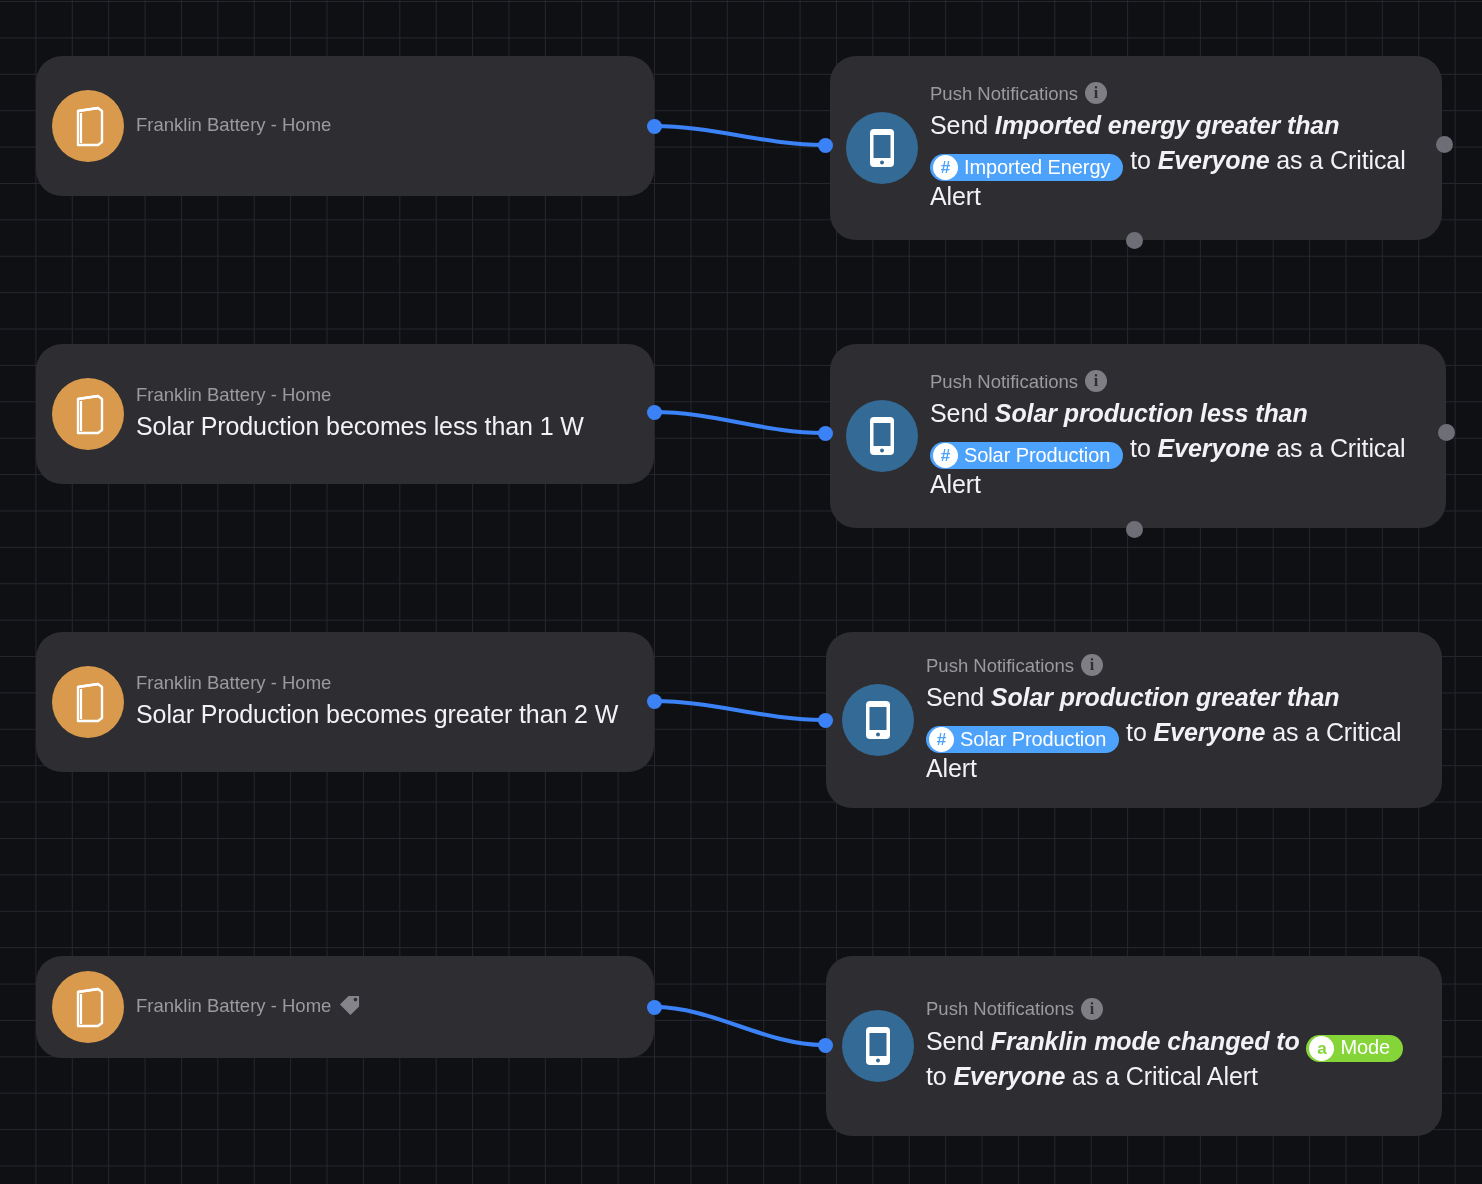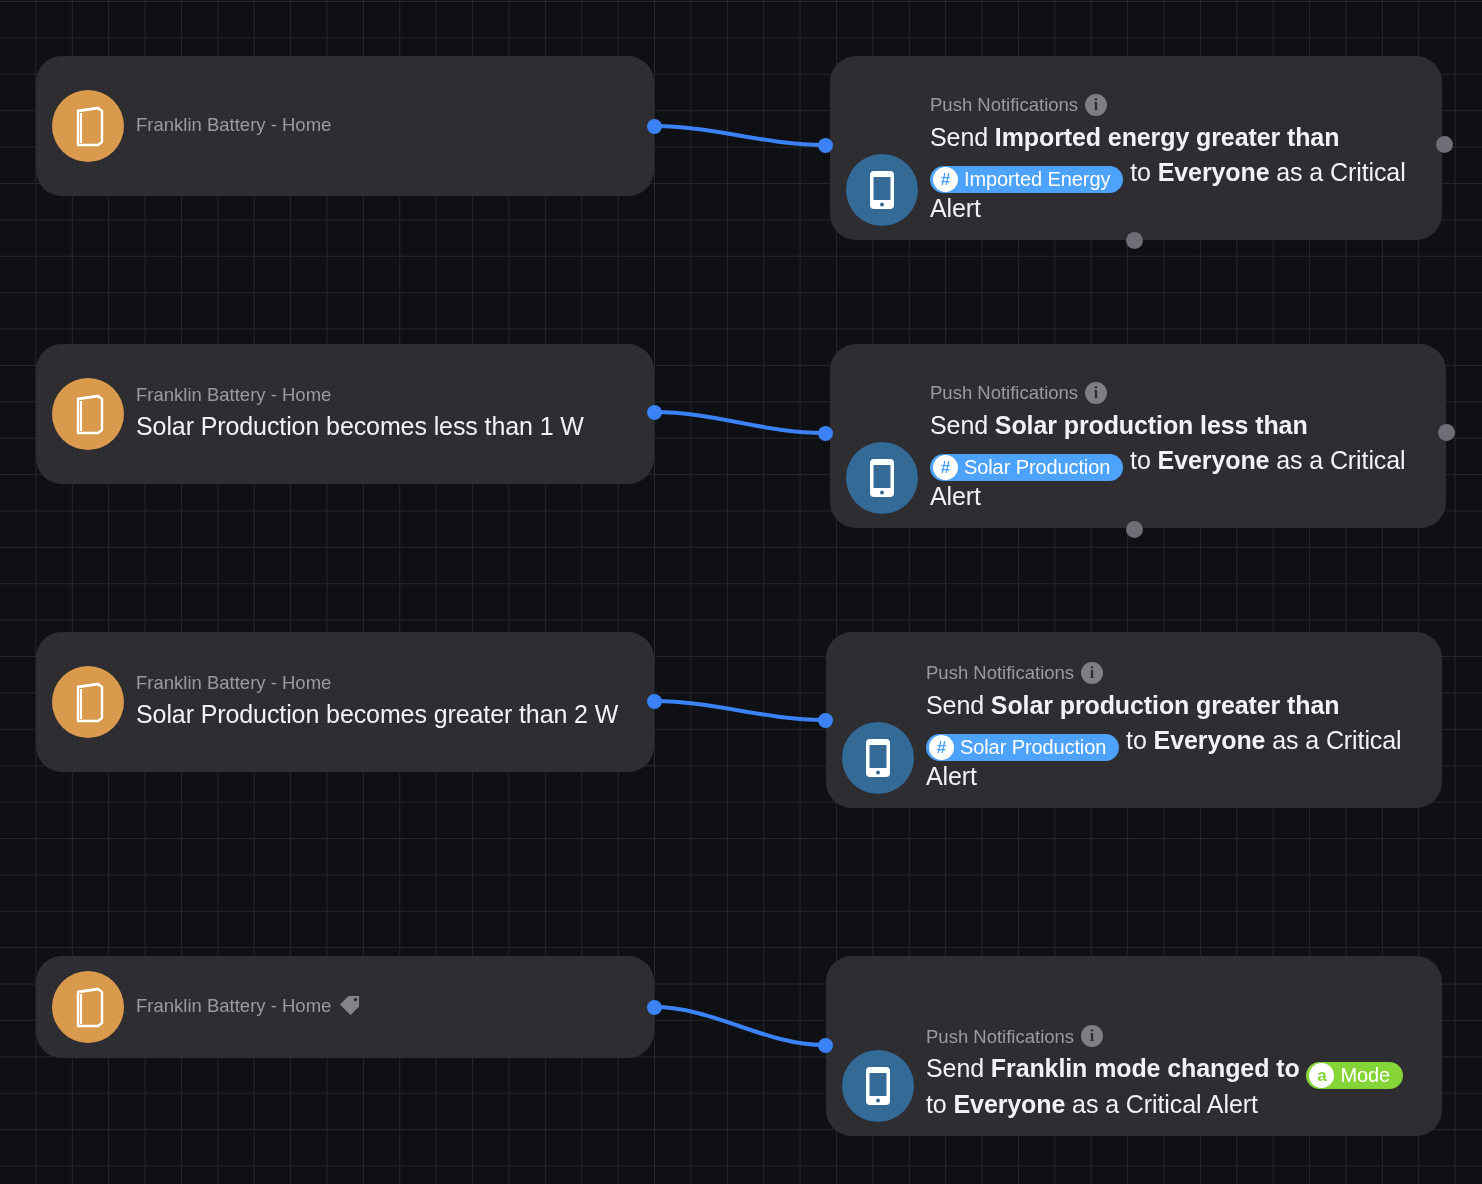--- a/index.html
+++ b/index.html
@@ -42,21 +42,21 @@
   .node {
     position: absolute;
     box-sizing: border-box;
     background: #2e2e33;
     border-radius: 26px;
     display: flex;
     align-items: center;
     padding: 14px 22px 14px 16px;
   }
   .node.trigger { background: #2d2d32; }
-  .node.action  { background: #2d2d32; align-items: flex-end; }
+  .node.action  { background: #2d2d32; }
 
   .node-icon {
     flex: 0 0 auto;
     width: 72px;
     height: 72px;
     border-radius: 50%;
     display: flex;
     align-items: center;
     justify-content: center;
     margin-right: 12px;
@@ -83,21 +83,21 @@
     white-space: nowrap;
   }
 
   .node-title {
     font-size: 25px;
     color: #f2f2f4;
     line-height: 1.42;
     font-weight: 400;
     letter-spacing: -0.1px;
   }
-  .node-title .b { font-weight: 700; }
+  .node-title .b { font-weight: 700; font-style: italic; }
 
   
   .chip {
     display: inline-flex;
     align-items: center;
     gap: 6px;
     border-radius: 999px;
     padding: 1px 13px 1px 3px;
     vertical-align: baseline;
     line-height: 1.18;

